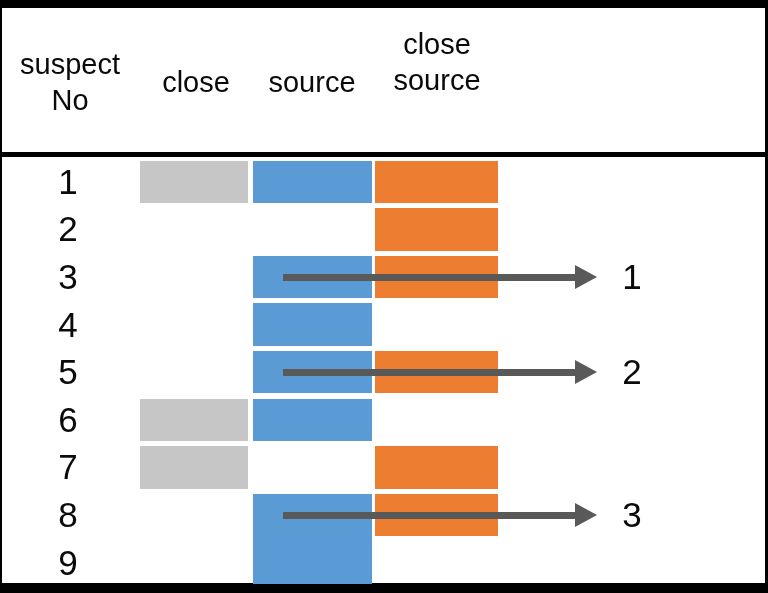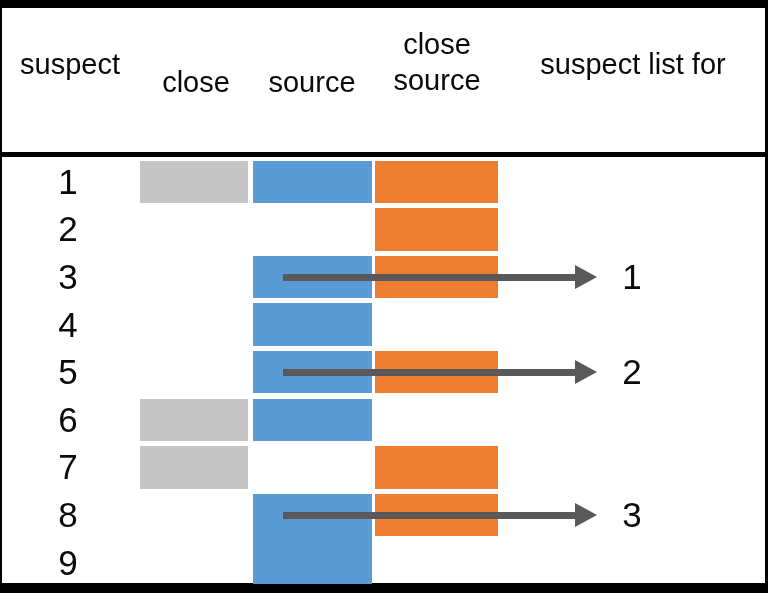--- a/index.html
+++ b/index.html
@@ -28,33 +28,33 @@
 <body>
 
 <div class="figure">
   <div class="frame frame-top"></div>
   <div class="frame frame-bottom"></div>
   <div class="frame frame-left"></div>
   <div class="frame frame-right"></div>
 
   <div class="hcell" style="left:8px;width:124px;top:46px">
     <span class="hline">suspect</span>
+    <span class="hline">No</span>
   </div>
 
   <div class="hcell" style="left:136px;width:120px;top:64px">close</div>
 
   <div class="hcell" style="left:252px;width:120px;top:64px">source</div>
 
   <div class="hcell" style="left:377px;width:120px;top:26px">
     <span class="hline">close</span>
     <span class="hline">source</span>
   </div>
 
   <div class="hcell" style="left:523px;width:220px;top:46px">
-    <span class="hline">suspect list for</span>
   </div>
 
   <div class="separator"></div>
 
   <div>
       <div class="row-no" style="top: 157.8px;">1</div>
       <div class="block" style="left: 140px; width: 108px; top: 160.5px; height: 42.6px; background: rgb(198, 198, 198);"></div>
       <div class="block" style="left: 253px; width: 119px; top: 160.5px; height: 42.6px; background: rgb(91, 155, 213);"></div>
       <div class="block" style="left: 375px; width: 123px; top: 160.5px; height: 42.6px; background: rgb(237, 125, 49);"></div>
       <div class="row-no" style="top: 205.4px;">2</div>

